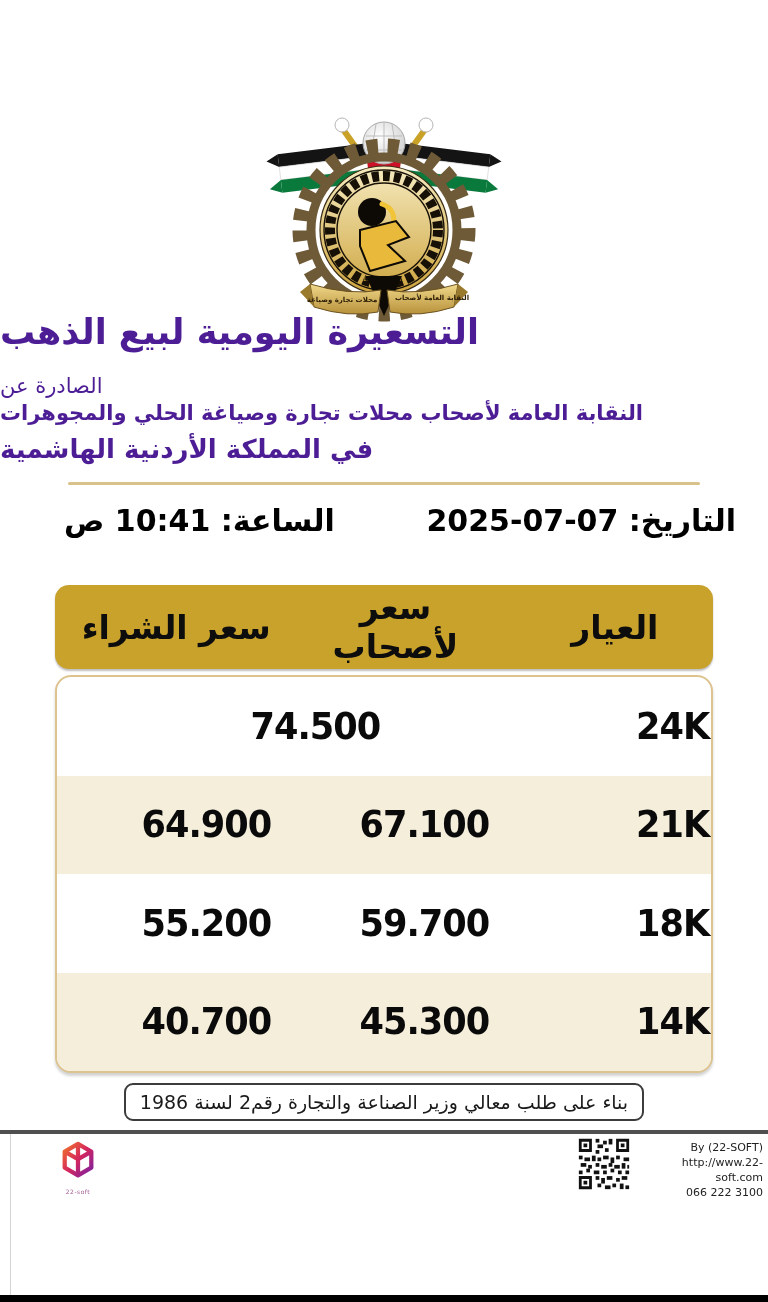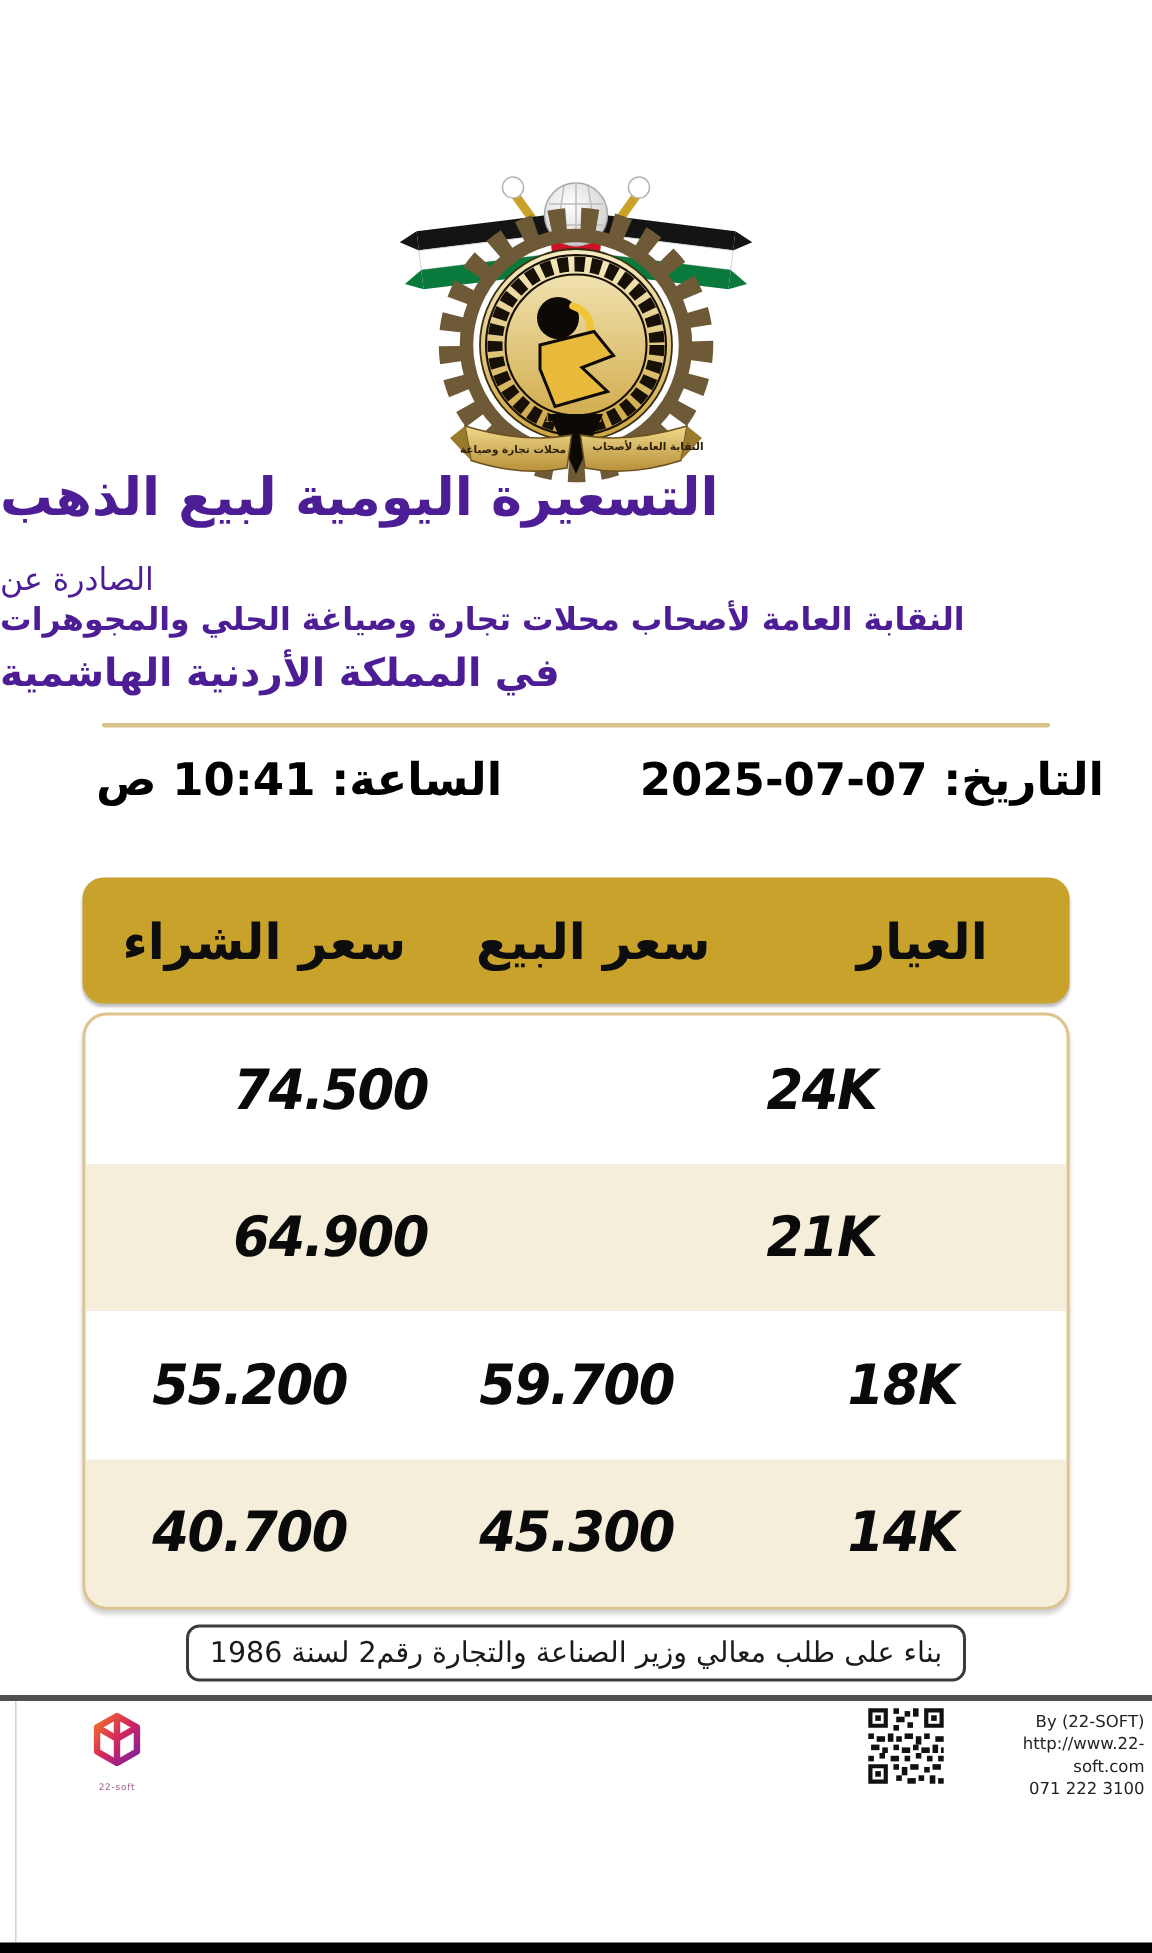--- a/index.html
+++ b/index.html
@@ -24,21 +24,21 @@
 
   
   .thead{top:585px;left:55px;width:658px;height:84px;background:#c9a22c;border-radius:14px;
          display:flex;align-items:center;box-shadow:0 2px 2px rgba(0,0,0,.25);}
   .thead .cell{flex:1;text-align:center;font-size:33px;font-weight:700;color:#0d0d0d;padding-left:23px;}
   .tbody{top:675px;left:55px;width:658px;height:398px;background:#fff;border:2px solid #ddc48e;
          border-radius:16px;overflow:hidden;box-sizing:border-box;box-shadow:0 3px 3px rgba(0,0,0,.18);
          display:flex;flex-direction:column;}
   .trow{flex:1;display:flex;align-items:center;}
   .trow.alt{background:#f4eedb;}
-  .trow .cell{flex:1;text-align:center;font-size:37px;font-weight:700;color:#0a0a0a;font-style:italic;}
+  .trow .cell{flex:1;text-align:right;font-size:37px;font-weight:700;color:#0a0a0a;}
   .num{display:inline-block;transform:scaleX(.95);letter-spacing:-1px;}
 
   
   .note-wrap{top:1083px;left:0;width:768px;text-align:center;}
   .note{display:inline-block;border:2px solid #3c3c3c;border-radius:9px;padding:6px 14px;
         font-size:19px;font-weight:500;color:#1a1a1a;background:#fff;text-align:center;}
 
   .divider{top:1130px;left:0;width:768px;height:4px;background:#4f4f4f;}
   .vline{top:1134px;left:10px;width:1px;height:161px;background:#d4d4d4;}
   .bottom-bar{top:1295px;left:0;width:768px;height:7px;background:#000;}
@@ -143,31 +143,32 @@
       <span>07-07-2025</span>
     </div>
     <div>
       <span>الساعة:</span>
       <span>10:41 ص</span>
     </div>
   </div>
 
   <div class="abs thead">
     <div class="cell">العيار</div>
-    <div class="cell">سعر البيع</div>
+    <div class="cell">سعر لأصحاب</div>
     <div class="cell">سعر الشراء</div>
   </div>
 
   <div class="abs tbody">
     <div class="trow">
       <div class="cell"><span class="num">24K</span></div>
       <div class="cell"><span class="num">74.500</span></div>
     </div>
     <div class="trow alt">
       <div class="cell"><span class="num">21K</span></div>
+      <div class="cell"><span class="num">67.100</span></div>
       <div class="cell"><span class="num">64.900</span></div>
     </div>
     <div class="trow">
       <div class="cell"><span class="num">18K</span></div>
       <div class="cell"><span class="num">59.700</span></div>
       <div class="cell"><span class="num">55.200</span></div>
     </div>
     <div class="trow alt">
       <div class="cell"><span class="num">14K</span></div>
       <div class="cell"><span class="num">45.300</span></div>
@@ -243,17 +244,17 @@
         <rect x="15" y="26" width="3" height="2"></rect>
         <rect x="19" y="25" width="2" height="2"></rect>
       <rect x="23" y="25" width="2" height="3"></rect>
         <rect x="26" y="26" width="2" height="2"></rect>
     </g>
   </svg>
 
   <div class="abs footer-text">
     <div>By (22-SOFT)</div>
     <div>http://www.22-soft.com</div>
-    <div>071 222 3100</div>
+    <div>066 222 3100</div>
   </div>
 
   <div class="abs bottom-bar"></div>
 </div>
 
 </body></html>

